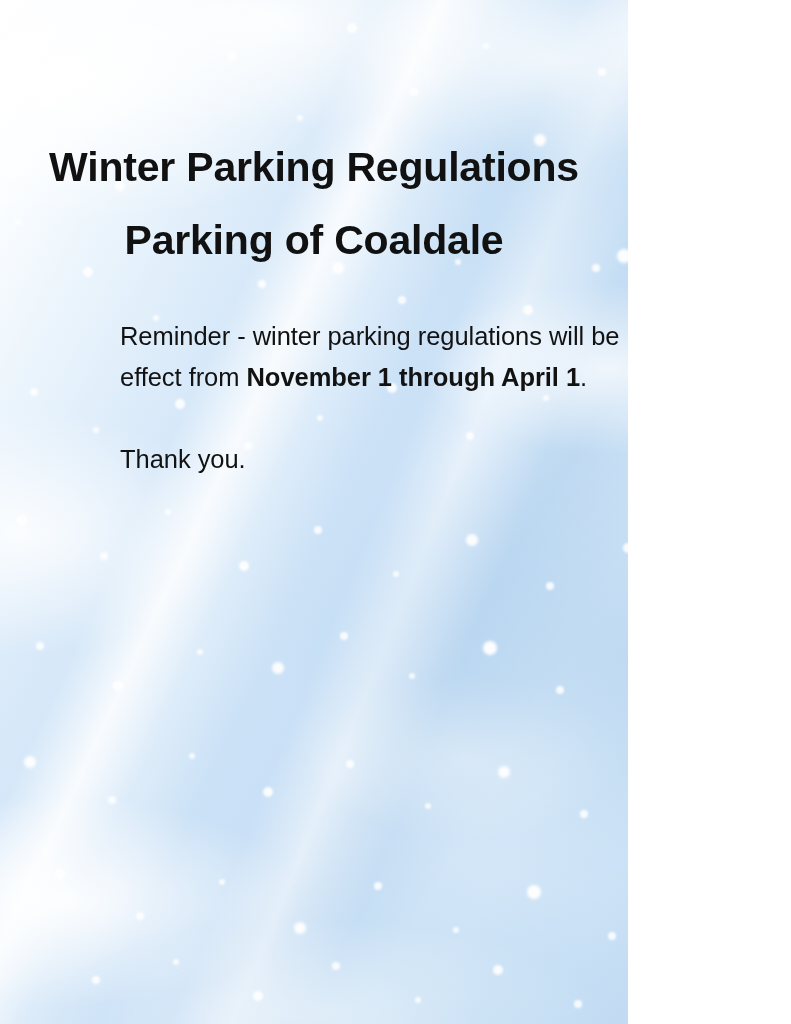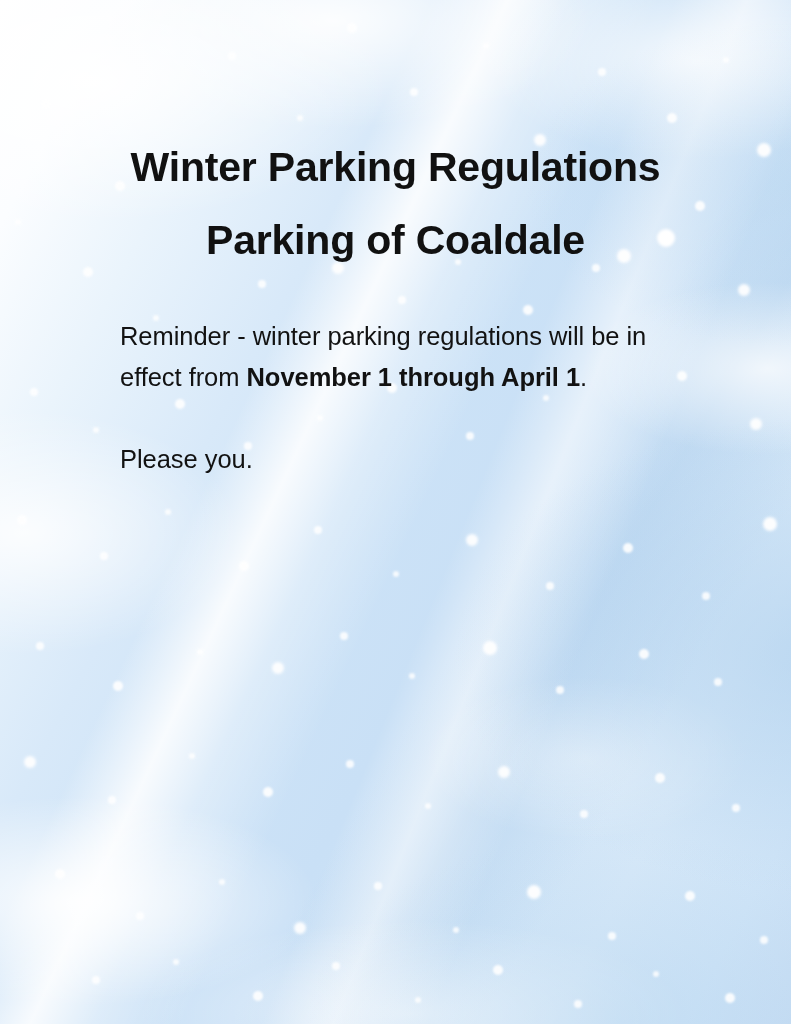--- a/index.html
+++ b/index.html
@@ -7,21 +7,21 @@
     margin: 0;
     padding: 0;
     background: #ffffff;
   }
   body {
     font-family: "Liberation Sans", sans-serif;
   }
 
   #page {
     position: relative;
-    width: 791px;
+    width: 628px;
     height: 1024px;
     overflow: hidden;
     background: #dceaf8;
   }
 
   
   .bg-layer {
     position: absolute;
     inset: 0;
     pointer-events: none;
@@ -229,17 +229,17 @@
 
   <div class="content">
 
     <div class="heading-block">
       <div class="heading-line">Winter Parking Regulations</div>
       <div class="heading-line">Parking of Coaldale</div>
     </div>
 
     <div class="body-block" id="body-block">
         <p class="para"><span>Reminder - winter parking regulations will be in effect from </span><b>November 1 through April 1</b><span>.</span></p>
-        <p class="para"><span>Please you.</span></p>
+        <p class="para"><span>Thank you.</span></p>
       </div>
 
   </div>
 </div>
 
 </body></html>

